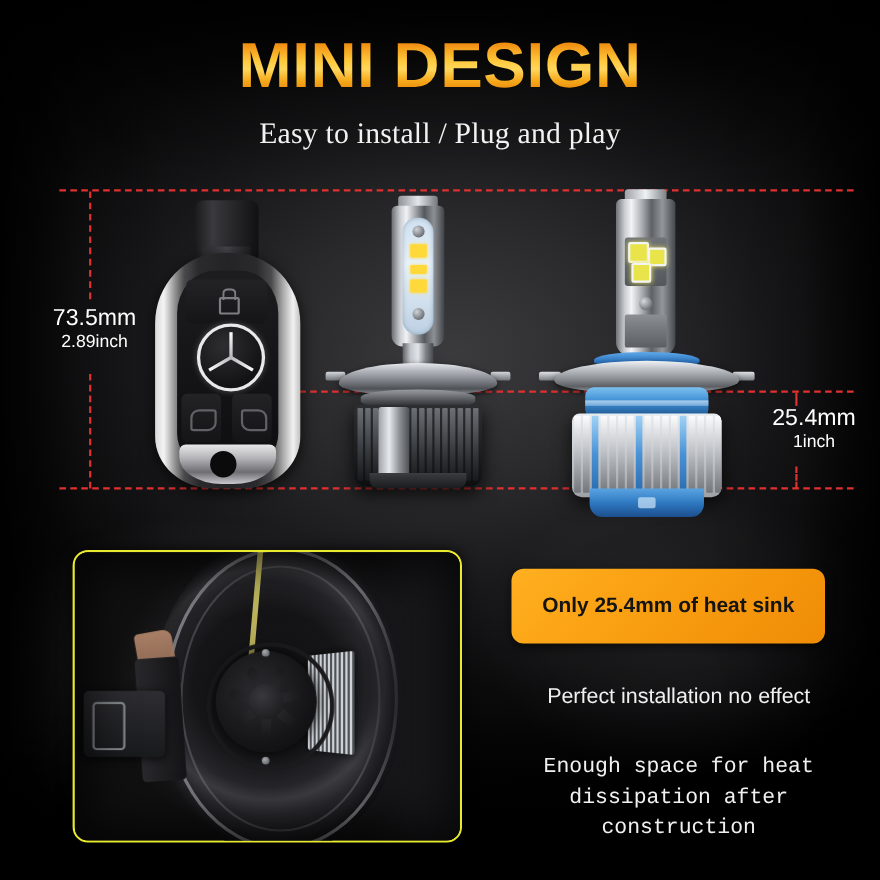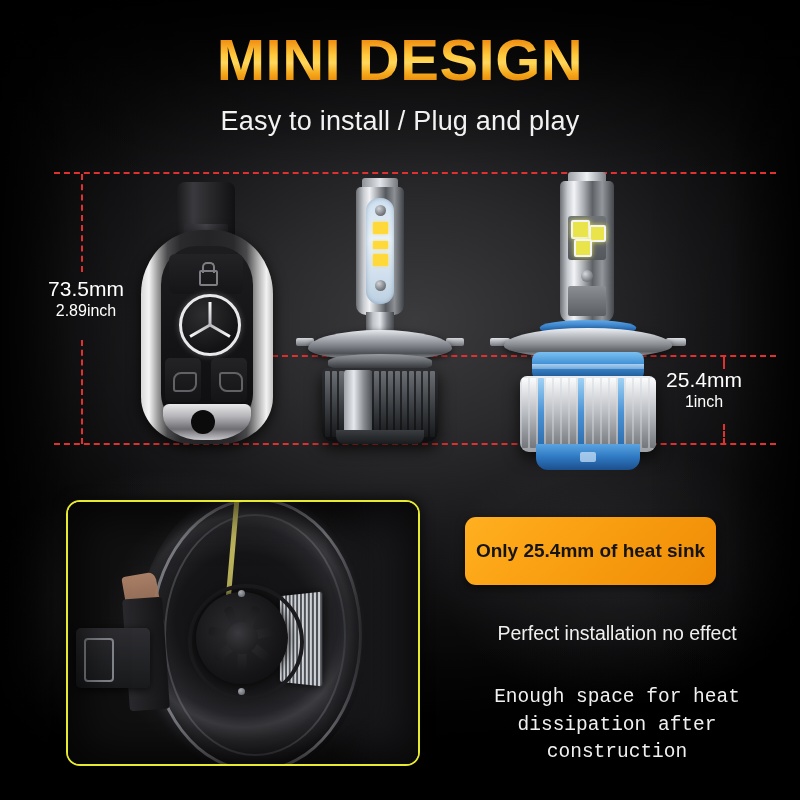--- a/index.html
+++ b/index.html
@@ -47,20 +47,21 @@
     background-clip:text;
     color:transparent;
     -webkit-text-fill-color:transparent;
   }
   .subtitle{
     position:absolute;left:0;right:0;top:106px;
     text-align:center;
     font-size:27px;
     color:#f2f2f2;
     letter-spacing:.2px;
+    font-family:Liberation Serif, serif;
   }
 
   
   .h-dash{
     position:absolute;height:0;
     border-top:2px dashed #e03030;
   }
   .v-dash{
     position:absolute;width:0;
     border-left:2px dashed #e03030;
@@ -71,21 +72,21 @@
     text-align:center;
     color:#ffffff;
     line-height:1.18;
   }
   .meas .mm{font-size:21px;display:block;padding:0 3px;}
   .meas .in{font-size:16px;display:block;padding:0 3px;}
   .meas .rule{
     height:2px;background:#ffffff;margin:2px auto 3px auto;width:100%;
   }
   #meas-left{left:36px;top:277px;width:100px;}
-  #meas-right{left:656px;top:368px;width:96px;}
+  #meas-right{left:692px;top:368px;width:96px;}
 
   
   #keyfob{position:absolute;left:141px;top:182px;width:132px;height:262px;}
   .fob-shank{
     position:absolute;left:36px;top:0;width:58px;height:66px;
     background:linear-gradient(to right,#1a1a1c 0%,#3a3a3e 28%,#2a2a2d 55%,#111113 100%);
     border-radius:8px 8px 4px 4px;
   }
   .fob-shank:after{
     content:"";position:absolute;left:7px;top:42px;width:44px;height:9px;
@@ -416,21 +417,21 @@
     background:linear-gradient(to right,rgba(20,20,22,0),#17171a 48%,#1d1d20 100%);
   }
   .ph-vign{
     position:absolute;inset:0;
     box-shadow:inset 0 0 42px 14px rgba(0,0,0,.72);
     pointer-events:none;
   }
 
   
   #callout{
-    position:absolute;left:465px;top:517px;width:251px;height:68px;
+    position:absolute;left:465px;top:517px;width:285px;height:68px;
     border-radius:11px;
     background:linear-gradient(135deg,#ffb020 0%,#fba315 32%,#f79a0e 58%,#ef8c07 100%);
     display:flex;align-items:center;justify-content:center;
     box-shadow:0 3px 10px rgba(0,0,0,.6);
   }
   #callout .ctext{
     text-align:center;
     color:#141414;
     font-size:19px;
     font-weight:bold;

